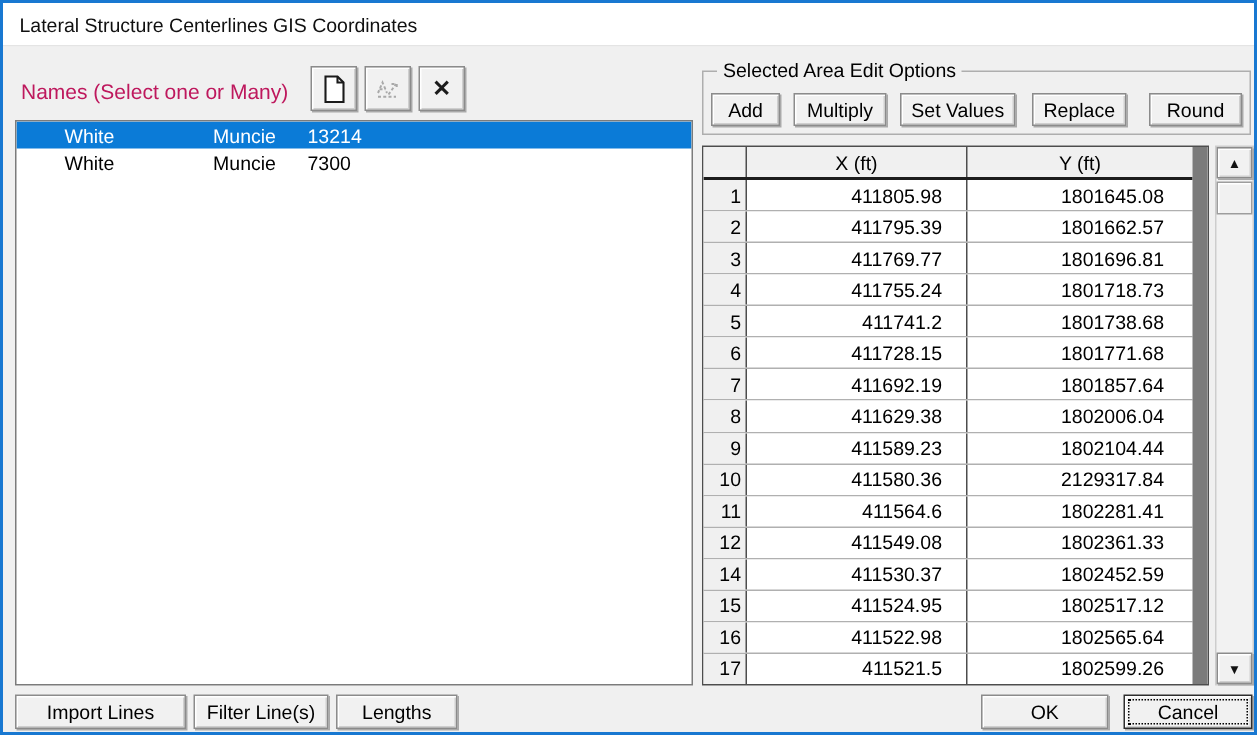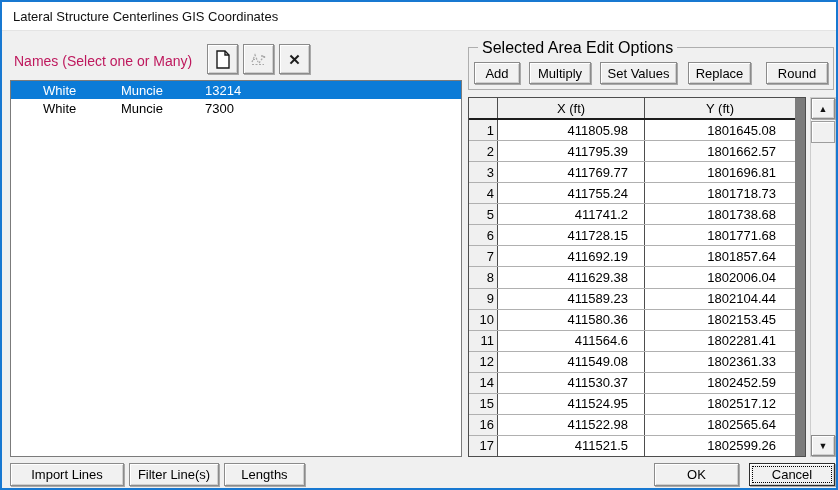--- a/index.html
+++ b/index.html
@@ -36,31 +36,31 @@
   .toolbtn.disabled { color:#a9a9a9; }
 
   
   .listbox {
     position:absolute; left:8px; top:78px; width:452px; height:377px;
     background:#ffffff; border:1px solid #7b7b7b; overflow:hidden;
   }
   .list-row { height:18px; display:flex; align-items:center; padding-left:4px; white-space:nowrap; }
   .list-row.selected { background:#0b7bd7; color:#ffffff; }
   .lr-river { width:78px;margin-left:28px; }
-  .lr-reach { width:84px; }
+  .lr-reach { width:84px;text-align:center; }
   .lr-rs { flex:1; }
 
   
   .groupbox {
     position:absolute; left:466px; top:45px; width:366px; height:43px;
     border:1px solid #aeaeae;
   }
   .groupbox-label {
     position:absolute; top:-9px; left:9px; background:#f0f0f0; padding:0 4px;
-    font-size:16px;
+    font-size:13px;
   }
   .editbtn-row { position:absolute; left:5px; top:14px; display:flex; }
   .editbtn { height:22px; position:static; }
 
   
   .grid {
     position:absolute; left:466px; top:95px; width:338px; height:360px;
     border:1px solid #4d4d4d; background:#ffffff; overflow:hidden;
   }
   .grid-fill { position:absolute; right:0; top:0; bottom:0; width:10px; background:#7b7b7b; }
@@ -212,21 +212,21 @@
             <div class="cell c-y">1802006.04</div>
           </div>
           <div class="grid-row">
             <div class="cell c-num">9</div>
             <div class="cell c-x">411589.23</div>
             <div class="cell c-y">1802104.44</div>
           </div>
           <div class="grid-row">
             <div class="cell c-num">10</div>
             <div class="cell c-x">411580.36</div>
-            <div class="cell c-y">1802153.45</div>
+            <div class="cell c-y">2129317.84</div>
           </div>
           <div class="grid-row">
             <div class="cell c-num">11</div>
             <div class="cell c-x">411564.6</div>
             <div class="cell c-y">1802281.41</div>
           </div>
           <div class="grid-row">
             <div class="cell c-num">12</div>
             <div class="cell c-x">411549.08</div>
             <div class="cell c-y">1802361.33</div>

